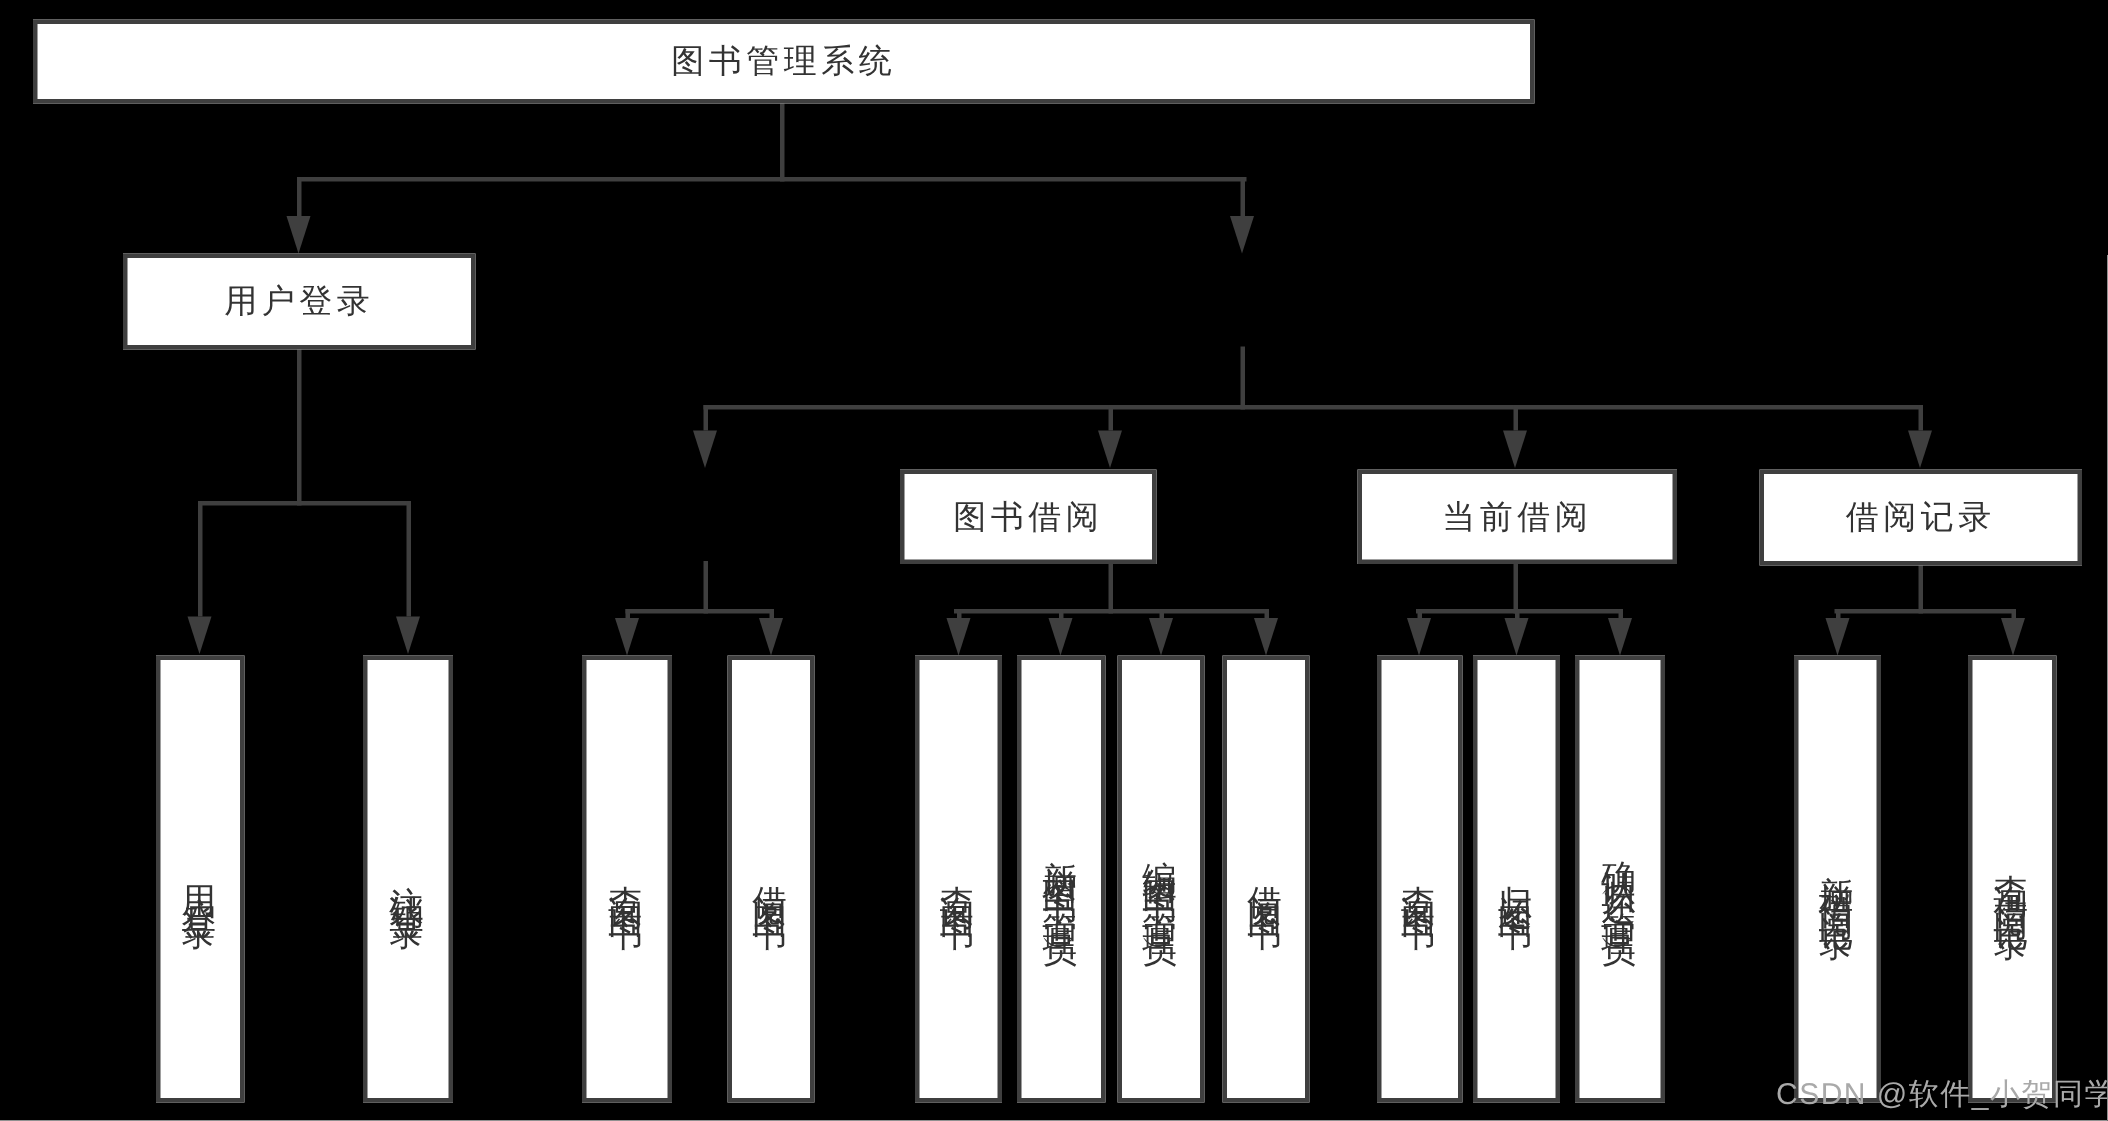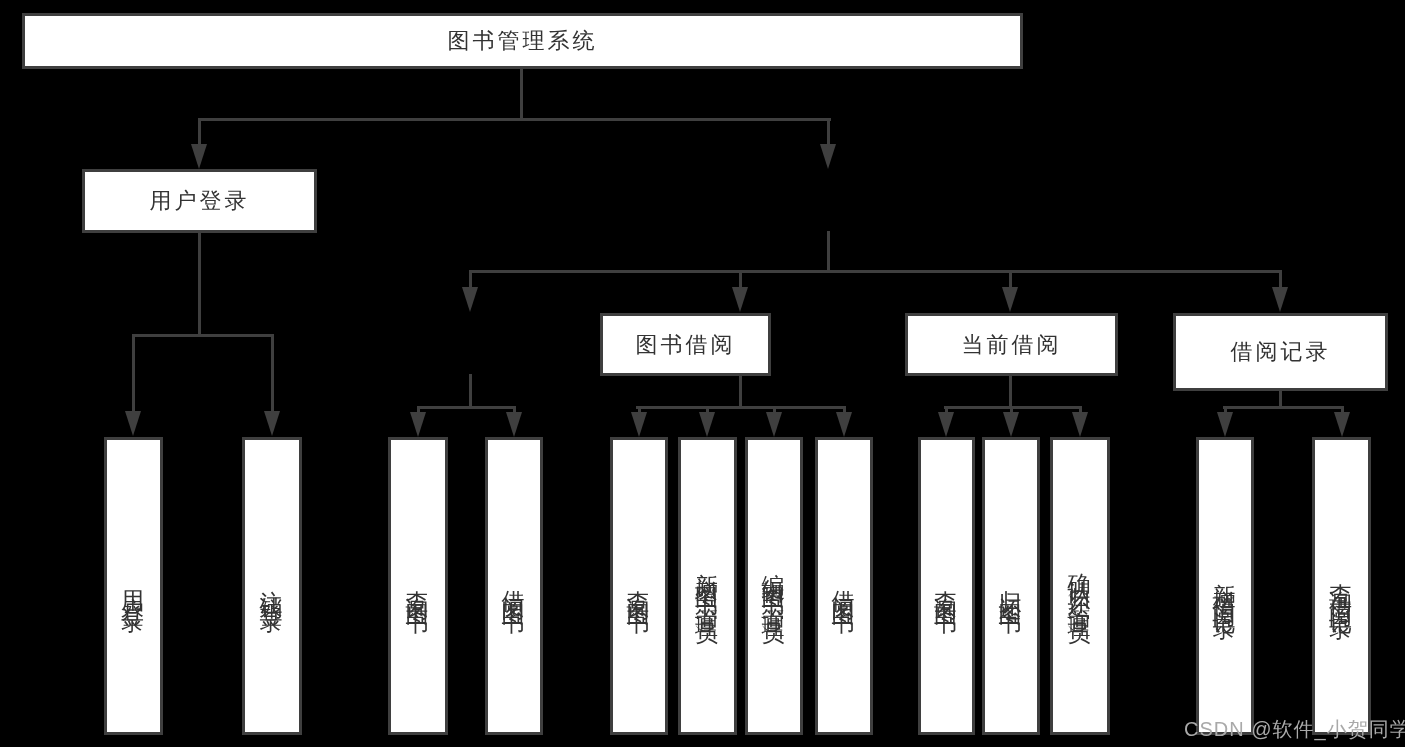--- a/index.html
+++ b/index.html
@@ -129,21 +129,21 @@
   <div class="box" style="left:82px;top:169px;width:235px;height:64px;">
     <span class="hlabel">用户登录</span>
   </div>
 
   <div class="box" style="left:600px;top:313px;width:171px;height:63px;">
     <span class="hlabel">图书借阅</span>
   </div>
   <div class="box" style="left:905px;top:313px;width:213px;height:63px;">
     <span class="hlabel">当前借阅</span>
   </div>
-  <div class="box" style="left:1173px;top:313px;width:215px;height:78px;">
+  <div class="box" style="left:1173px;top:313px;width:215px;height:64px;">
     <span class="hlabel">借阅记录</span>
   </div>
 
   <div class="box" style="left:104px;top:437px;width:59px;height:298px;">
     <span class="vlabel">用户登录</span>
   </div>
   <div class="box" style="left:242px;top:437px;width:60px;height:298px;">
     <span class="vlabel">注销登录</span>
   </div>
 

